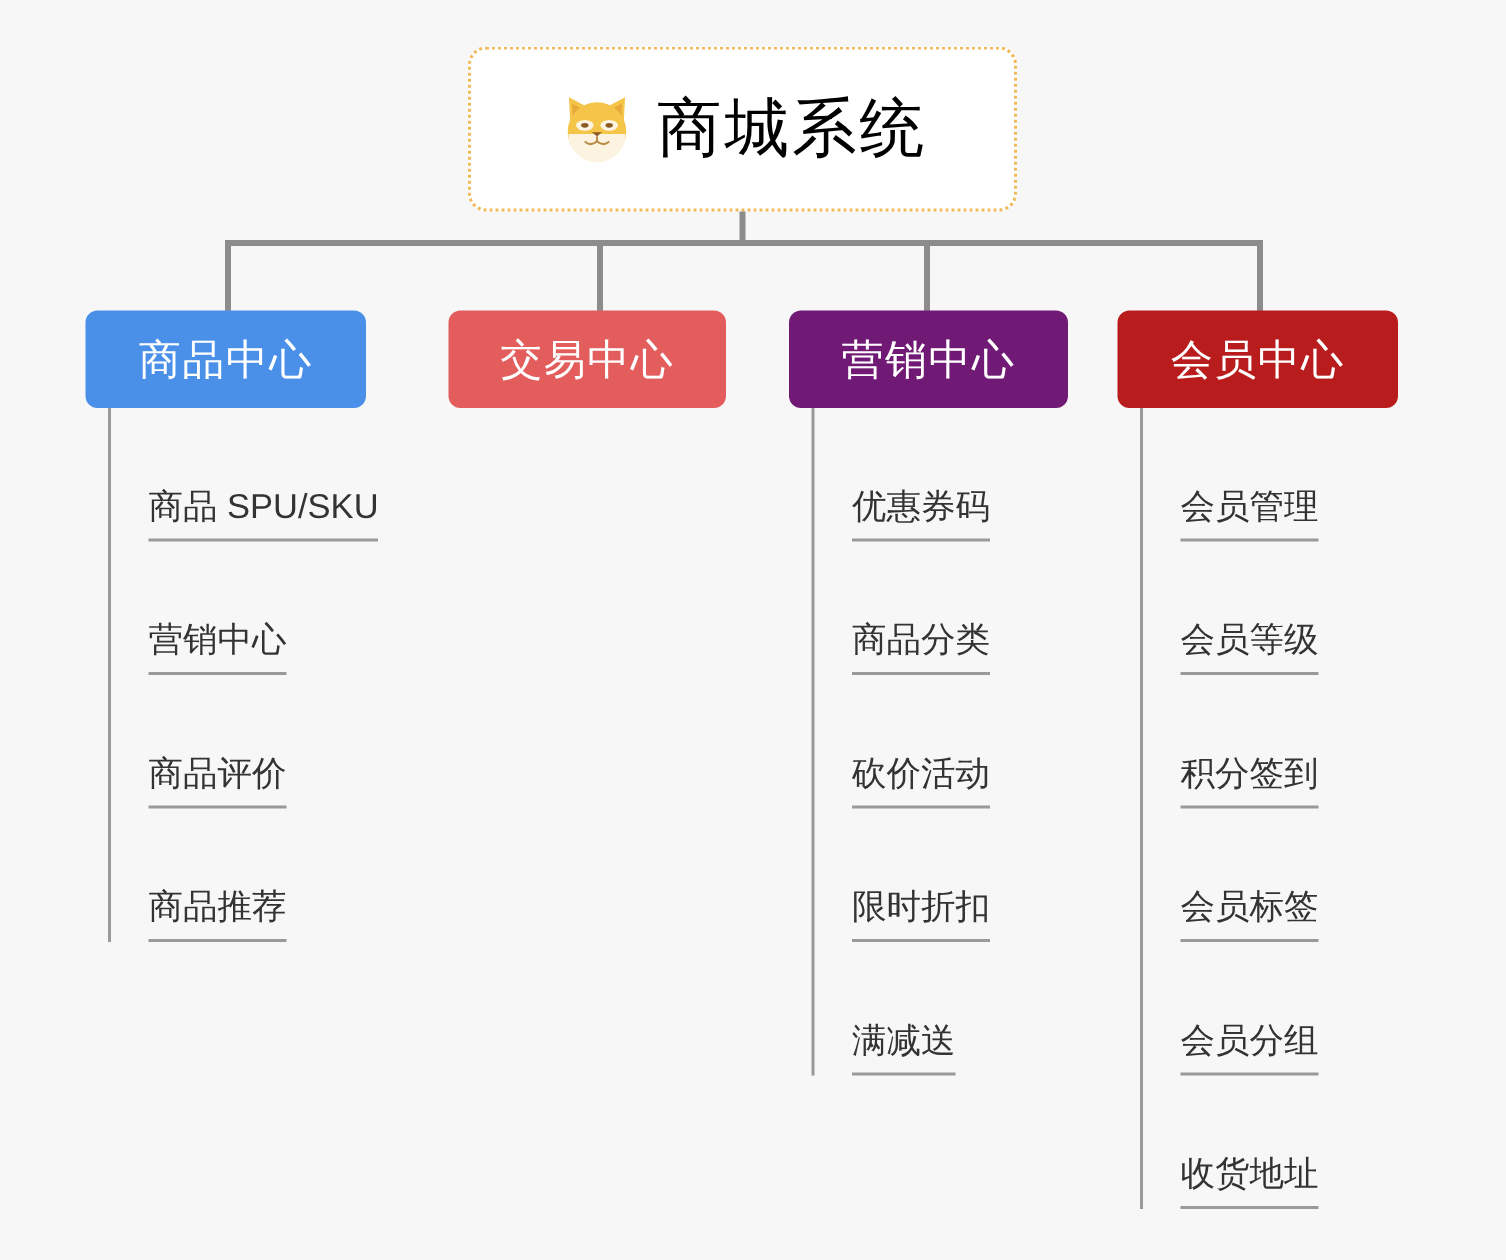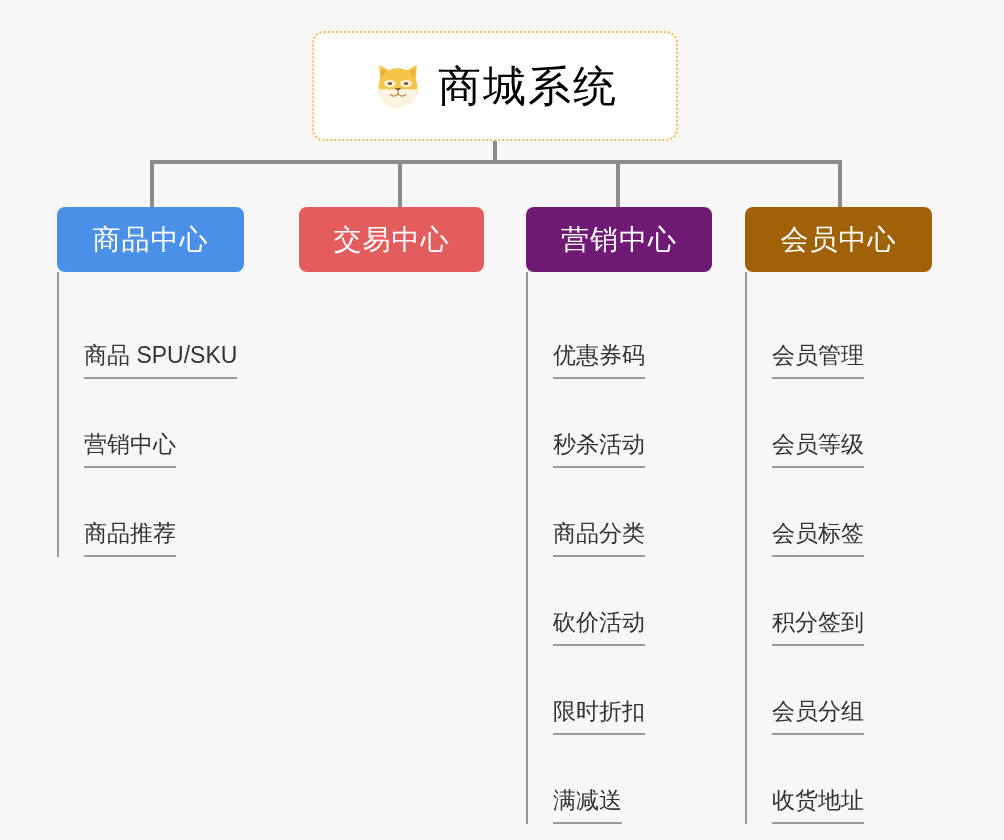--- a/index.html
+++ b/index.html
@@ -100,21 +100,22 @@
     justify-content: center;
     color: #ffffff;
     font-size: 28px;
     letter-spacing: 1px;
     white-space: nowrap;
   }
 
   
   .children {
     position: relative;
-    padding-top: 18px;
+    margin-left: 15px;
+    padding-top: 0;
     border-left: 2px solid #9a9a9a;
   }
   .child {
     position: relative;
     height: 89px;
     display: flex;
     align-items: flex-end;
     padding-left: 25px;
     box-sizing: border-box;
   }
@@ -169,69 +170,69 @@
   <div class="group g1">
     <div class="group-head" style="background-color: rgb(74, 144, 232);">商品中心</div>
     <div class="children">
       <div class="child">
           <span class="child-label">商品 SPU/SKU</span>
         </div>
       <div class="child">
           <span class="child-label">营销中心</span>
         </div>
       <div class="child">
+          <span class="child-label">商品评价</span>
+        </div>
+      <div class="child">
           <span class="child-label">商品推荐</span>
         </div>
     </div>
   </div>
 
   <div class="group g2">
     <div class="group-head" style="background-color: rgb(227, 93, 93);">交易中心</div>
   </div>
 
   <div class="group g3">
     <div class="group-head" style="background-color: #701a75;">营销中心</div>
     <div class="children">
       <div class="child">
           <span class="child-label">优惠券码</span>
         </div>
       <div class="child">
-          <span class="child-label">秒杀活动</span>
-        </div>
-      <div class="child">
           <span class="child-label">商品分类</span>
         </div>
       <div class="child">
           <span class="child-label">砍价活动</span>
         </div>
       <div class="child">
           <span class="child-label">限时折扣</span>
         </div>
       <div class="child">
           <span class="child-label">满减送</span>
         </div>
     </div>
   </div>
 
   <div class="group g4">
-    <div class="group-head" style="background-color: #a16207;">会员中心</div>
+    <div class="group-head" style="background-color: #b91c1c;">会员中心</div>
     <div class="children">
       <div class="child">
           <span class="child-label">会员管理</span>
         </div>
       <div class="child">
           <span class="child-label">会员等级</span>
         </div>
       <div class="child">
+          <span class="child-label">积分签到</span>
+        </div>
+      <div class="child">
           <span class="child-label">会员标签</span>
         </div>
       <div class="child">
-          <span class="child-label">积分签到</span>
-        </div>
-      <div class="child">
           <span class="child-label">会员分组</span>
         </div>
       <div class="child">
           <span class="child-label">收货地址</span>
         </div>
     </div>
   </div>
 
 </div>
 

